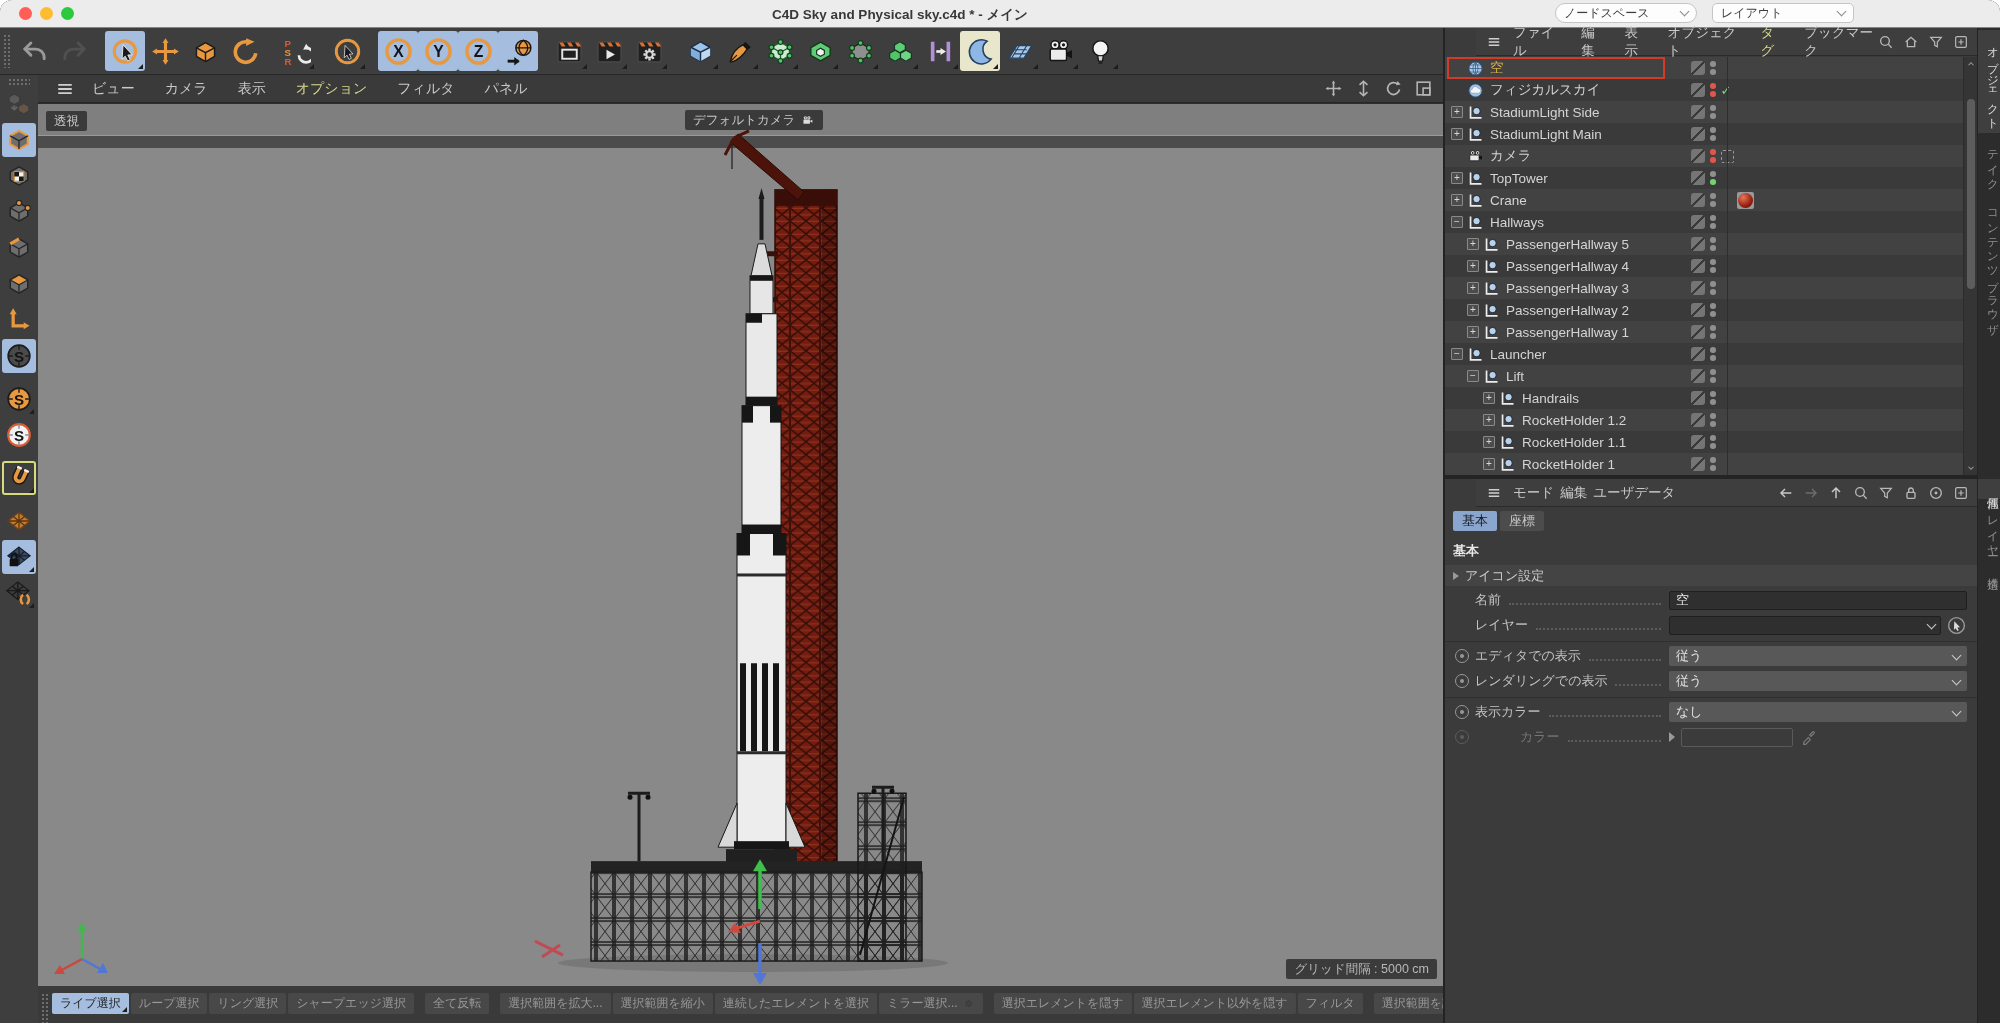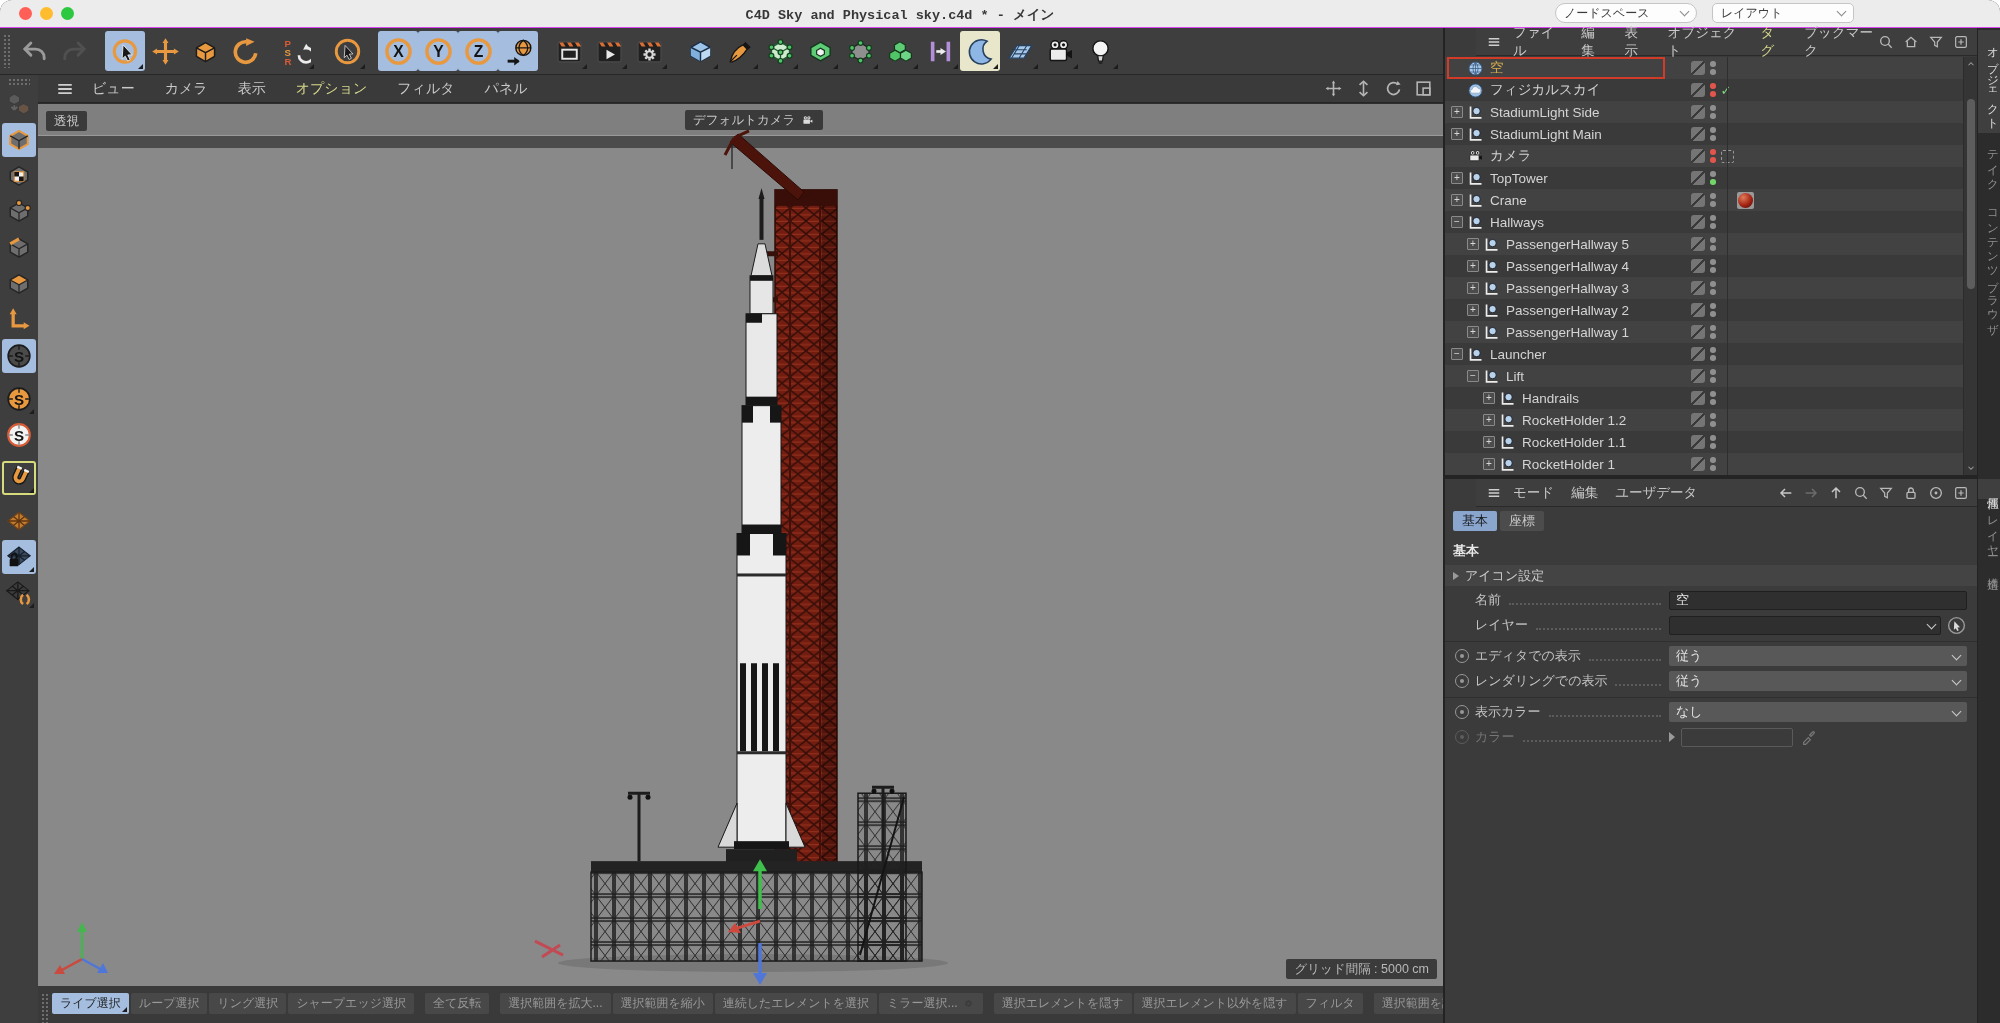--- a/index.html
+++ b/index.html
@@ -3,21 +3,21 @@
 <meta charset="utf-8">
 <style>
   html,body{margin:0;padding:0;background:#ffffff;}
   #app{position:relative;width:2000px;height:1023px;background:#2e2e2e;border-radius:12px 12px 0 0;
        overflow:hidden;font-family:"Liberation Sans","DejaVu Sans",sans-serif;
        -webkit-font-smoothing:antialiased;}
   .icon{display:inline-block;}
   .icon svg,.picon svg{width:100%;height:100%;display:block;}
 
   
-  #titlebar{position:absolute;left:0;top:0;right:0;height:27px;background:#ececec;border-bottom:4px solid #d946ef;font-family:Liberation Mono, monospace;}
+  #titlebar{position:absolute;left:0;top:0;right:0;height:27px;background:#ececec;border-bottom:4px solid #d946ef;}
   .tl{position:absolute;top:7px;width:13px;height:13px;border-radius:50%;}
   #tl-close{left:19px;background:#ff5f57;}
   #tl-min{left:40px;background:#febc2e;}
   #tl-zoom{left:61px;background:#2bc840;}
   #win-title{position:absolute;left:300px;right:500px;top:6px;text-align:center;font-size:13.5px;font-weight:bold;color:#383838;}
   .mac-select{position:absolute;top:3px;height:20px;background:#fdfdfd;border:1px solid #c5c5c5;border-radius:5px;
        font-size:12px;color:#3c3c3c;display:flex;align-items:center;padding:0 8px;box-sizing:border-box;}
   #nodespace-select{left:1555px;width:142px;border-radius:10px;}
   #layout-select{left:1712px;width:142px;}
   .mchev{margin-left:auto;width:6px;height:6px;border-right:1.6px solid #8a8a8a;border-bottom:1.6px solid #8a8a8a;transform:rotate(45deg);margin-bottom:3px;}
@@ -110,36 +110,36 @@
   .mat::after{content:'';width:15px;height:15px;border-radius:50%;
        background:radial-gradient(circle at 35% 30%,#e07a5a,#a32313 55%,#4a0d06 95%);}
   #om-tree::after{content:'';position:absolute;left:282px;top:0;bottom:0;width:1px;background:#2e2e2e;}
   #om-scroll{position:absolute;right:0;top:29px;width:14px;height:418px;background:#353535;border-left:1px solid #2c2c2c;box-sizing:border-box;}
   #om-scroll .picon{width:12px;height:10px;position:absolute;left:1px;}
   #om-scroll .up{top:2px;} #om-scroll .dn{bottom:2px;}
   #om-thumb{position:absolute;left:3px;top:42px;width:8px;height:190px;border-radius:4px;background:#5d5d5d;}
   #om-splitter{position:absolute;left:0;right:0;top:447px;height:4px;background:#242424;}
 
   #am{position:absolute;left:0;right:0;top:451px;bottom:0;background:#3b3b3b;}
-  #am-menu{gap:17px;}
+  #am-menu{gap:6px;}
   #am-header{display:flex;align-items:center;gap:8px;padding:7px 0 4px 8px;font-size:13.5px;color:#dddddd;}
   #am-header .icon{width:18px;height:18px;}
   #am-tabs{display:flex;padding:4px 0 4px 8px;}
   .am-tab{height:20px;padding:0 9px;font-size:13px;display:flex;align-items:center;border-radius:2px;background:#4c4c4c;color:#c9c9c9;margin-right:3px;}
   .am-tab.on{background:#8aa6cf;color:#1a1a1a;}
   #am-section{font-size:13px;font-weight:bold;color:#e9e9e9;padding:7px 0 5px 8px;}
   #am-iconrow{height:21px;background:#444444;display:flex;align-items:center;font-size:13px;color:#cccccc;padding-left:8px;gap:6px;}
   .tri-r{width:0;height:0;border-top:4.5px solid transparent;border-bottom:4.5px solid transparent;border-left:6px solid #9a9a9a;}
   .am-row{display:flex;align-items:center;height:22px;margin:3px 10px 0 10px;font-size:13px;color:#c3c3c3;}
   .am-rad{width:20px;flex:none;display:flex;align-items:center;}
   .radio{width:12px;height:12px;border-radius:50%;border:1.6px solid #989898;display:flex;align-items:center;justify-content:center;}
   .radio::after{content:'';width:4.5px;height:4.5px;border-radius:50%;background:#989898;}
   .radio.dim{border-color:#5d5d5d;} .radio.dim::after{background:#5d5d5d;}
   .am-label{flex:none;white-space:nowrap;}
-  .am-label.dim{color:#767676;}
+  .am-label.dim{color:#767676;margin-left:45px;}
   .leader{flex:1;margin:0 8px 0 8px;border-bottom:2px dotted #5c5c5c;height:8px;min-width:10px;}
   .am-ctl{flex:none;width:298px;display:flex;align-items:center;}
   .am-input{width:100%;height:19px;background:#2f2f2f;border:1px solid #1f1f1f;border-radius:2px;color:#e8e8e8;font-size:13px;
        padding:0 6px;box-sizing:border-box;font-family:inherit;}
   .am-select{flex:1;height:20px;background:#585858;border-radius:2px;display:flex;align-items:center;padding:0 7px;color:#e4e4e4;font-size:13px;}
   .chev{margin-left:auto;width:6px;height:6px;border-right:1.8px solid #cccccc;border-bottom:1.8px solid #cccccc;transform:rotate(45deg);margin-bottom:2px;flex:none;}
   .layer-box{flex:1;height:19px;background:#2f2f2f;border:1px solid #1f1f1f;border-radius:2px;display:flex;align-items:center;padding:0 5px;box-sizing:border-box;}
   .picker-btn{width:21px;height:21px;margin-left:5px;flex:none;}
   .am-div{height:1px;background:#2f2f2f;margin:5px 0 2px 0;}
   .swatch-empty{width:110px;height:17px;border:1px solid #5a5a5a;background:#3b3b3b;border-radius:2px;}

